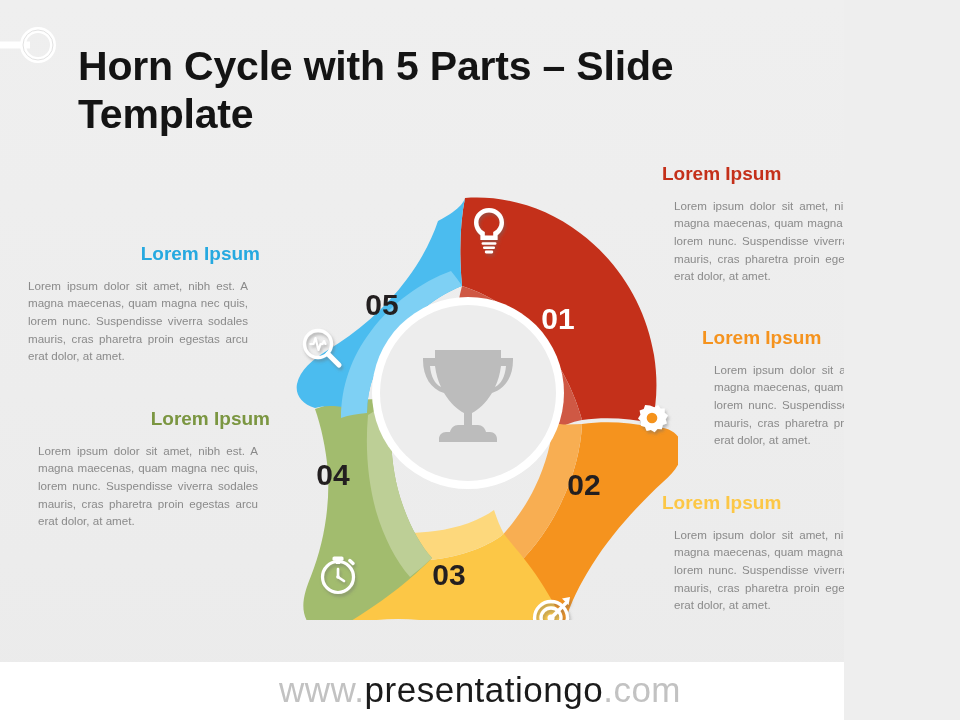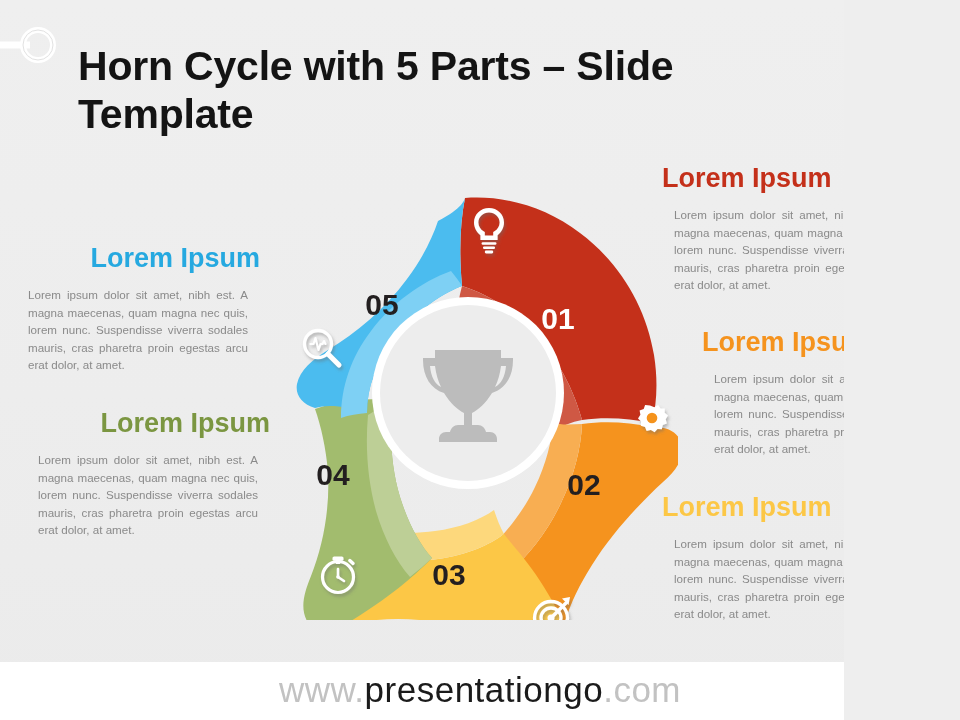--- a/index.html
+++ b/index.html
@@ -42,21 +42,21 @@
     color: #141414;
     letter-spacing: -0.2px;
   }
 
   
   .txtblock {
     position: absolute;
     width: 244px;
   }
   .txtblock .heading {
-    font-size: 27px;
+    font-size: 19px;
     font-weight: bold;
     margin: 0 0 7px 0;
     line-height: 1.15;
   }
   .txtblock .body {
     font-size: 11.6px;
     line-height: 1.52;
     color: #8a8a8a;
     text-align: justify;
     margin: 12px;

